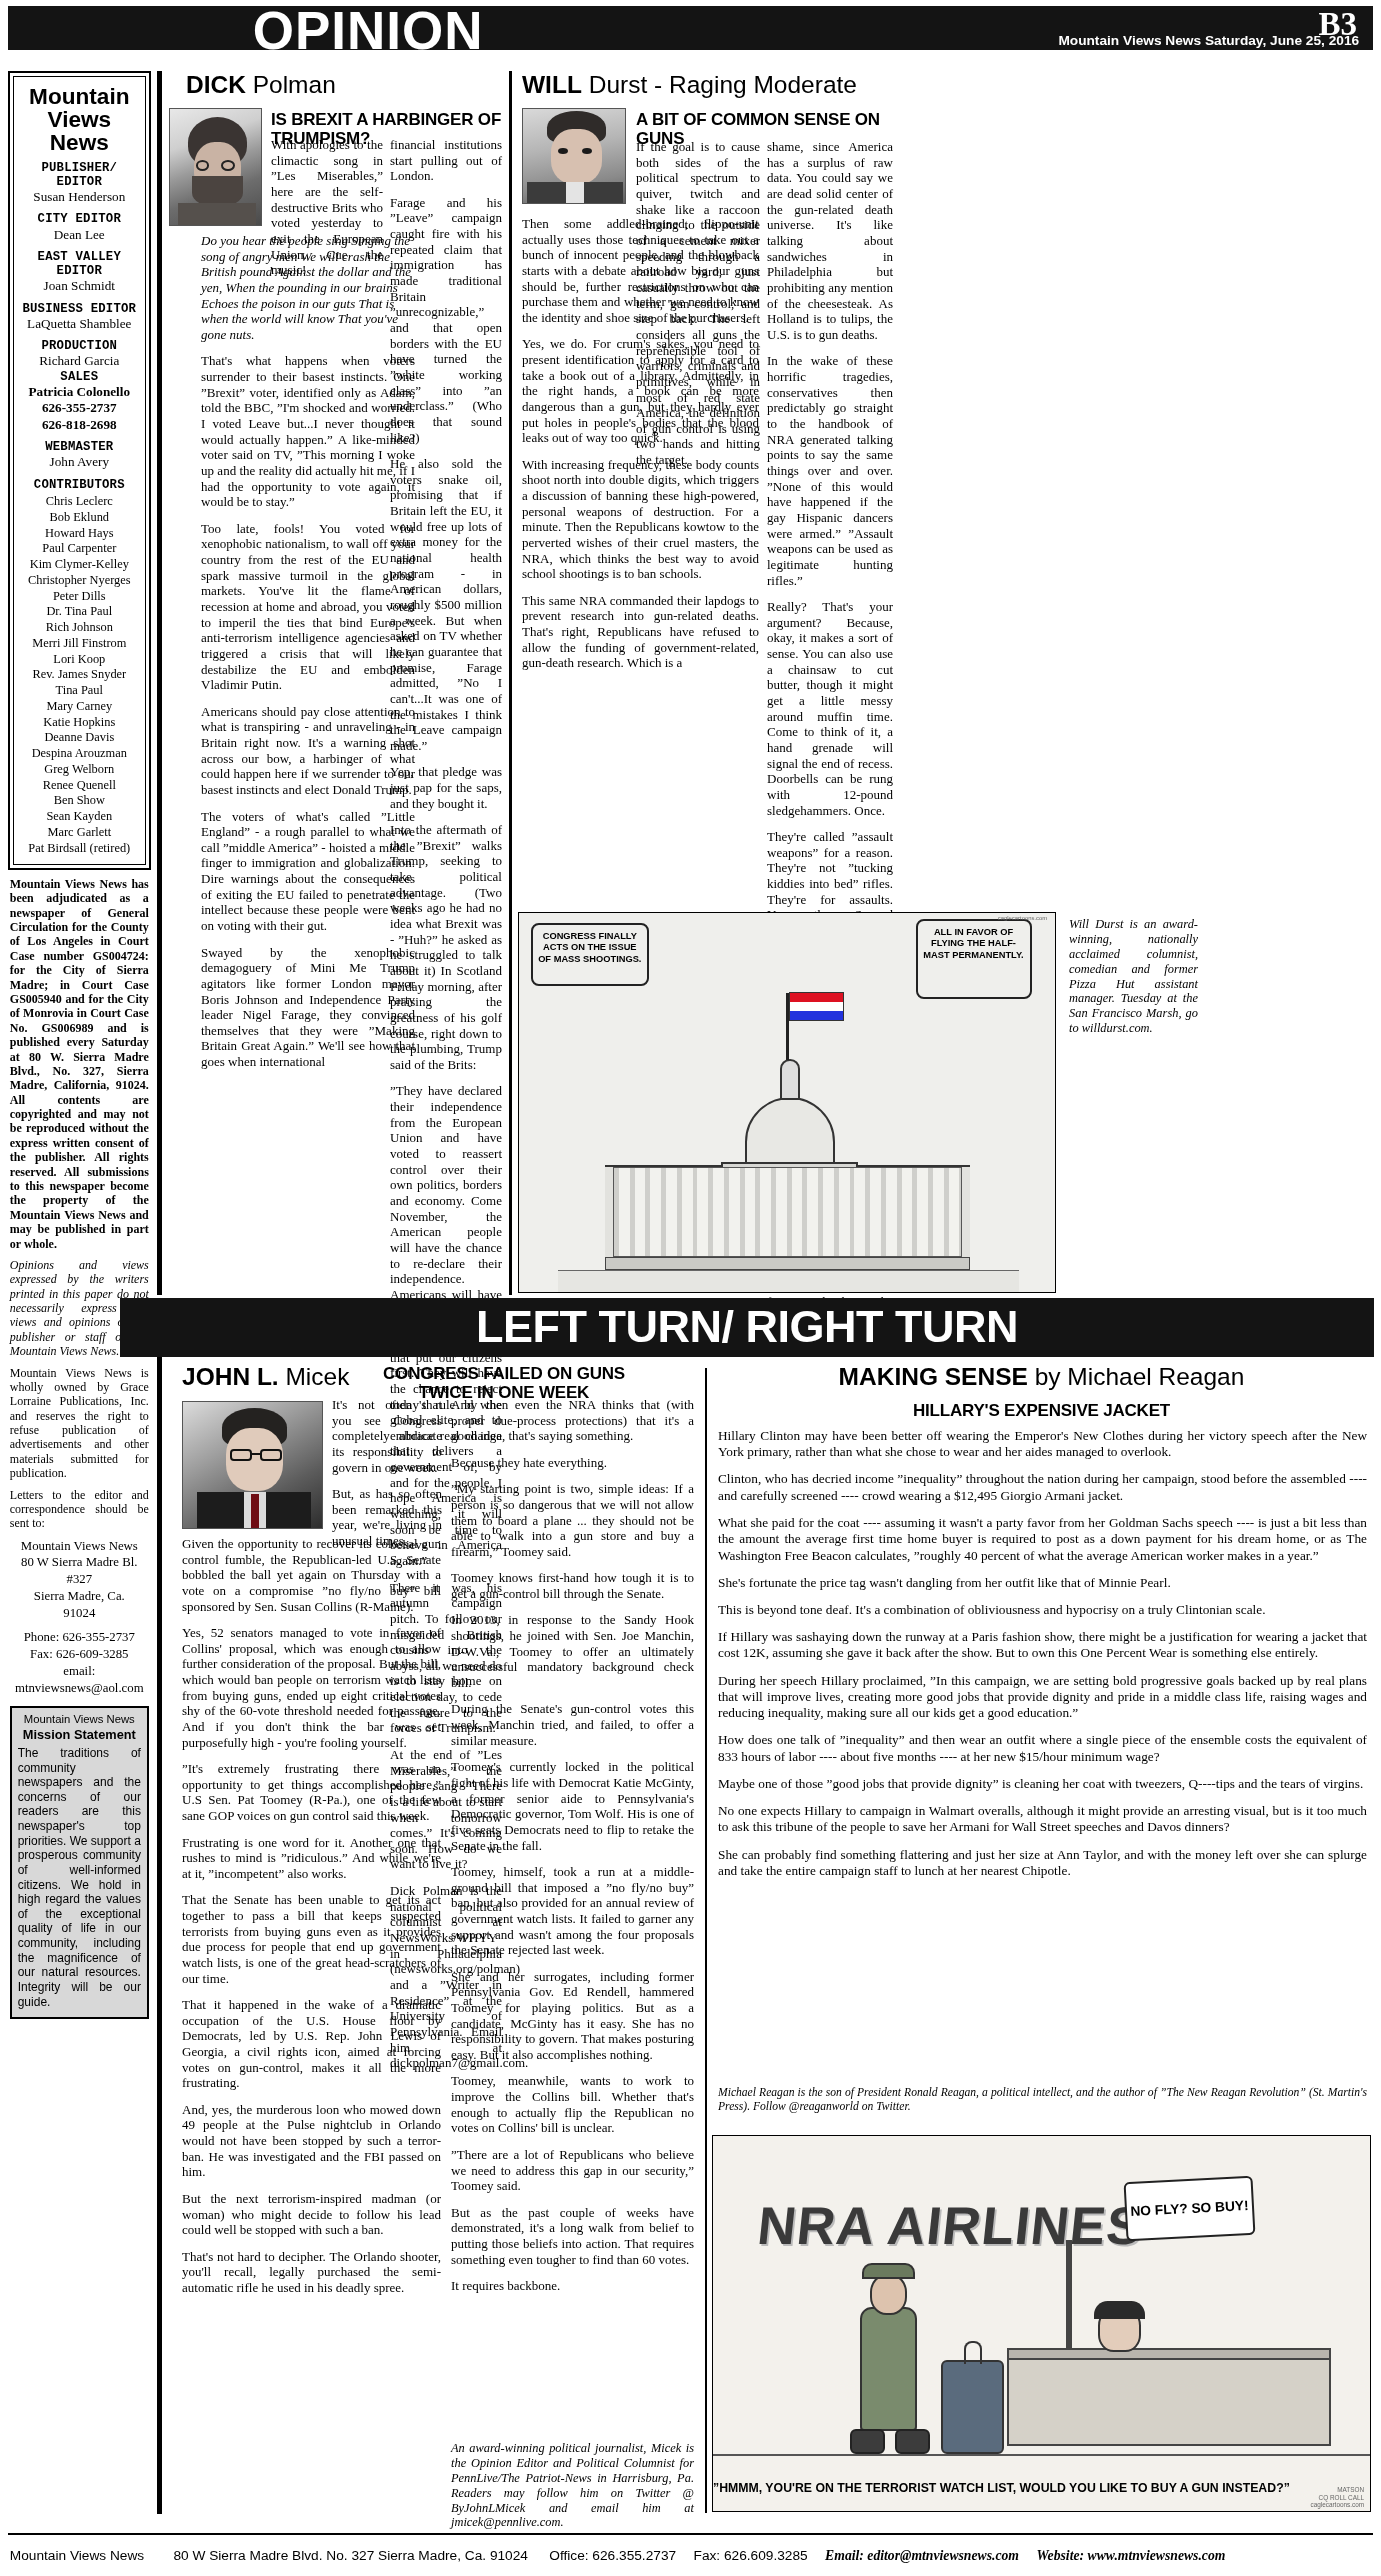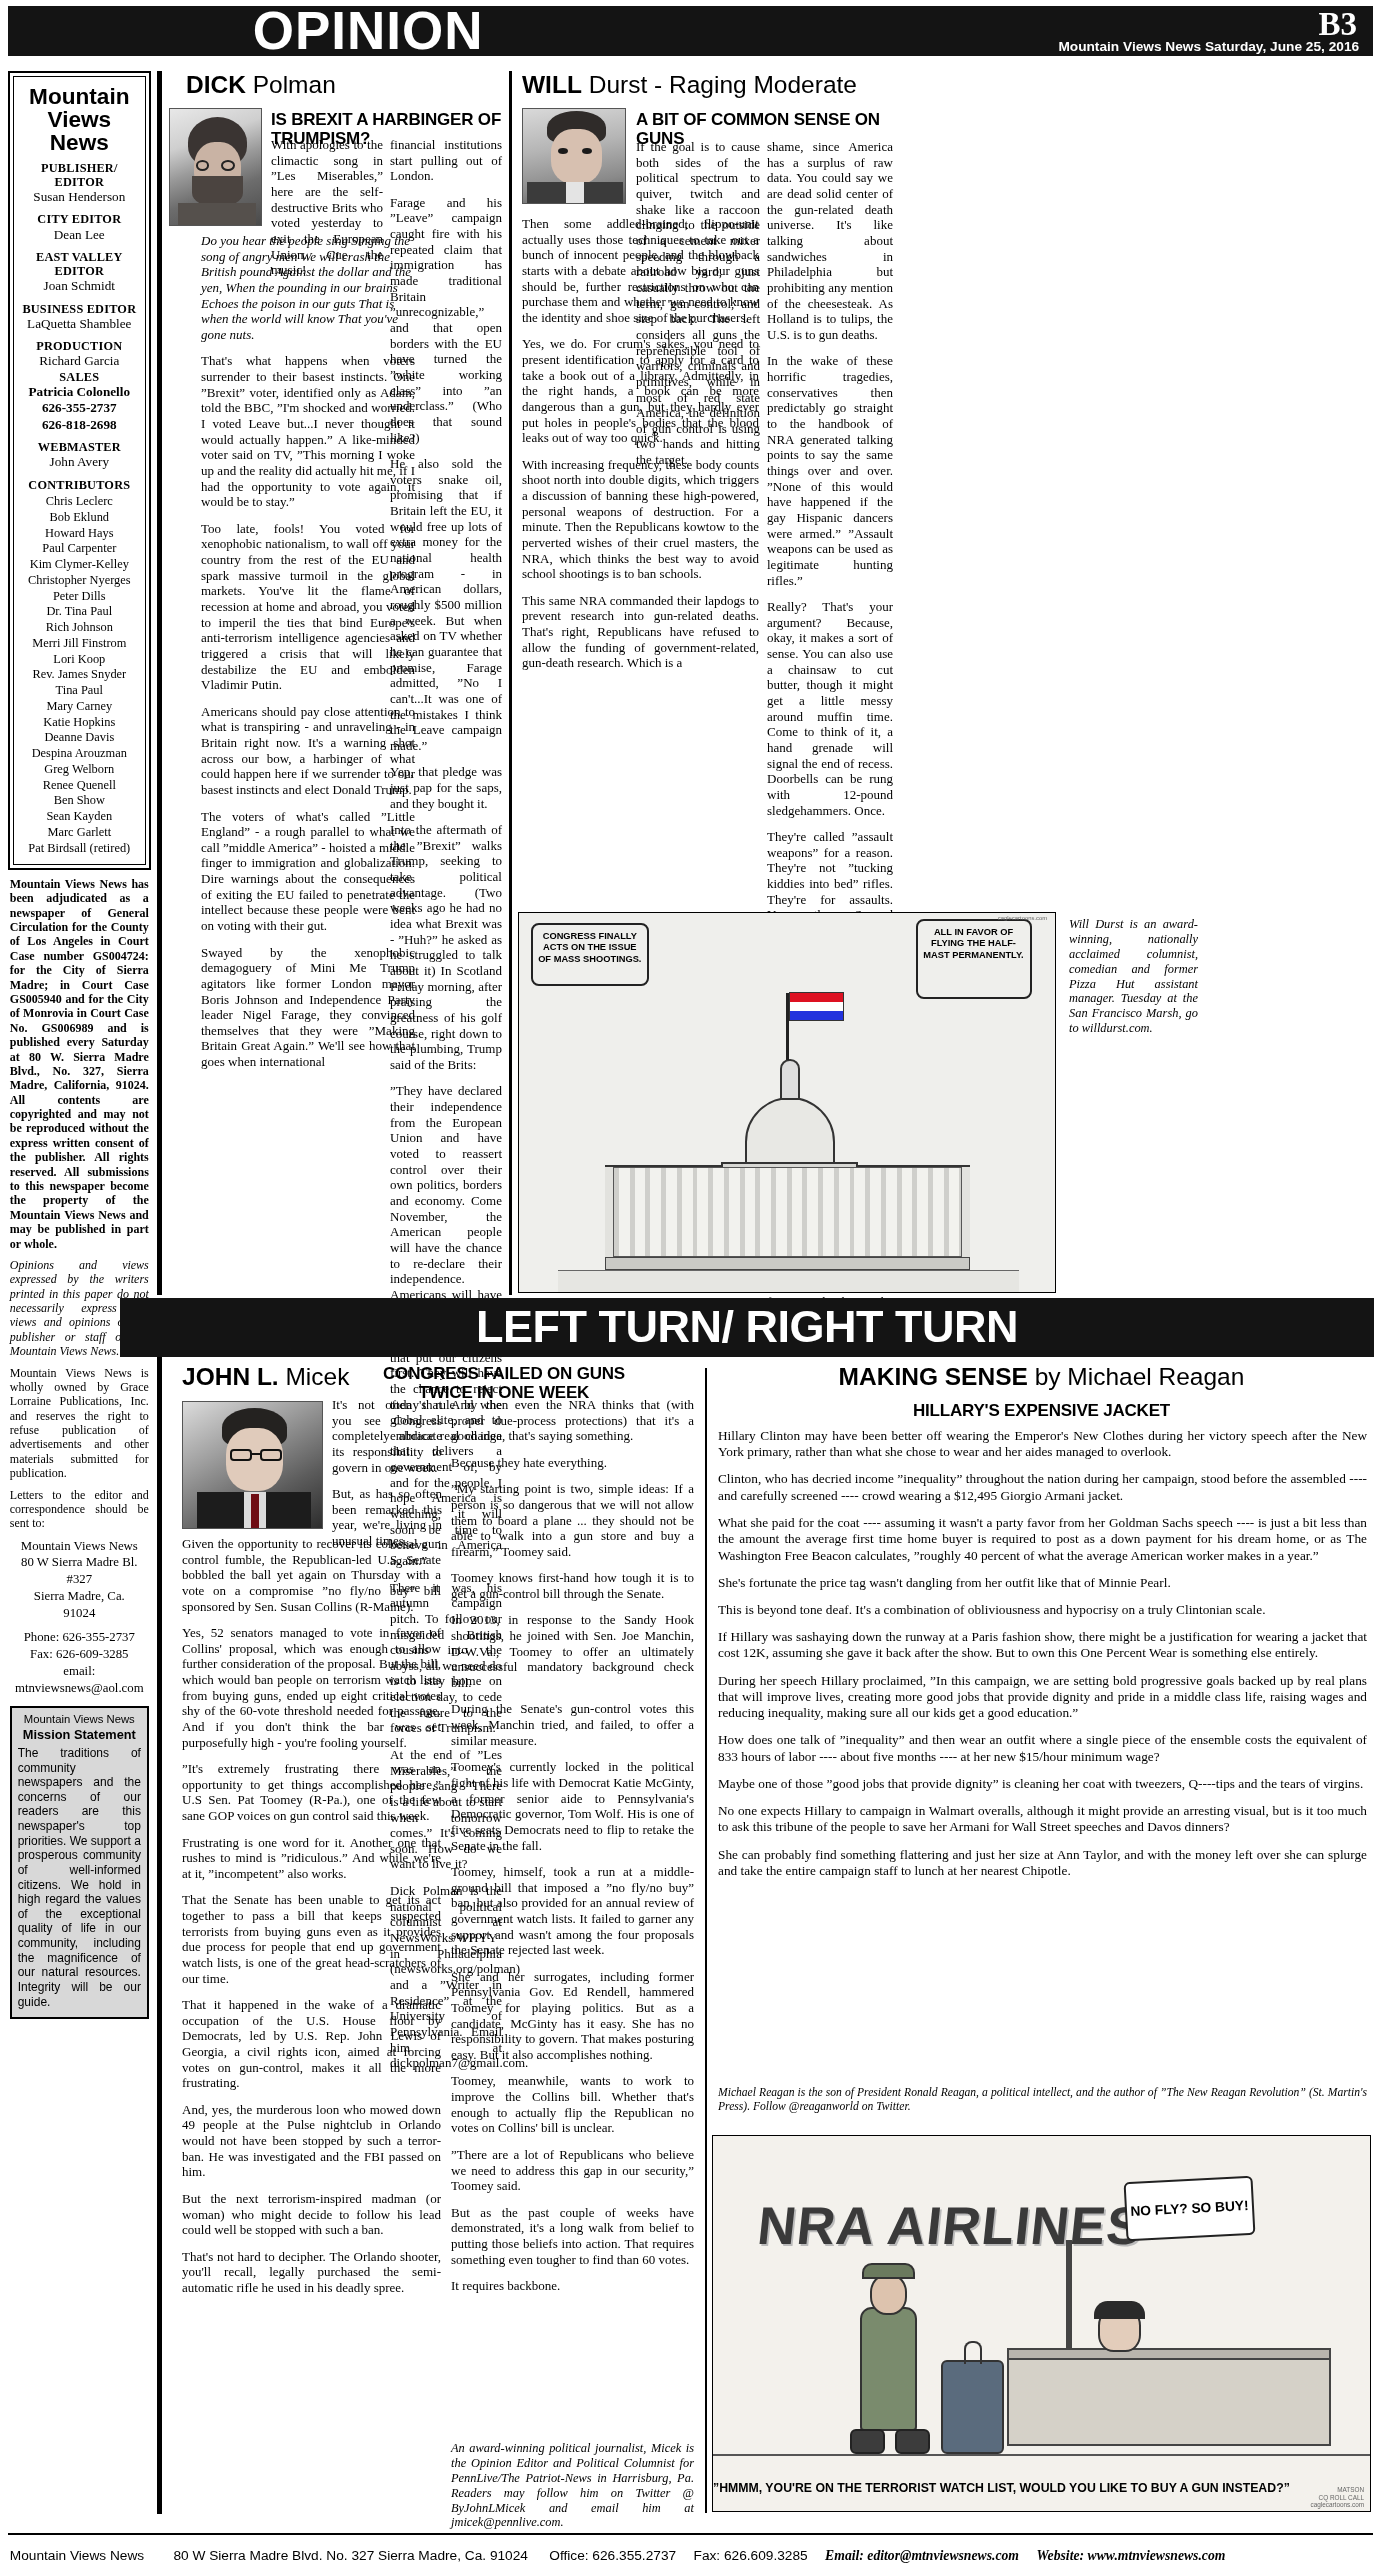--- a/index.html
+++ b/index.html
@@ -8,21 +8,21 @@
     width:1381px; height:2576px;
     background:#ffffff;
     font-family:"Liberation Serif", serif;
     color:#000;
     overflow:hidden;
     position:relative;
   }
 
   
   .masthead {
-    position:absolute; left:7.8px; top:5.9px; width:1365px; height:50px;
+    position:absolute; left:7.8px; top:5.9px; width:1365px; height:44px;
     background:#141414;
   }
   .masthead-title {
     position:absolute; left:245px; top:-5.9px;
     font-family:"Liberation Sans", sans-serif;
     font-weight:bold; font-size:53px; color:#fff;
     letter-spacing:1px;
   }
   .masthead-page {
     position:absolute; right:15.7px; top:0px;
@@ -43,21 +43,21 @@
     border:2.9px solid #000; padding:2.9px; background:#fff;
     margin-bottom:3.9px;
   }
   .masthead-box-inner { border:1px solid #000; padding:5.9px 3.9px 7.8px; }
   .mvn-name {
     font-family:"Liberation Sans", sans-serif;
     font-weight:bold; font-size:22.6px; line-height:1.02;
     text-align:center; margin:2px 0 6.9px;
   }
   .staff-role {
-    font-family:Liberation Serif, serif;
+    font-family:Liberation Mono, monospace;
     font-weight:bold; font-size:12.3px; text-align:center;
     letter-spacing:0.2px; line-height:1.15;
   }
   .staff-name {
     font-family:"Liberation Serif", serif;
     font-size:13.2px; text-align:center; line-height:1.25;
     margin-bottom:6.9px;
   }
   .staff-name.tight { margin-bottom:0; }
   .staff-name.bold { font-weight:bold; }

